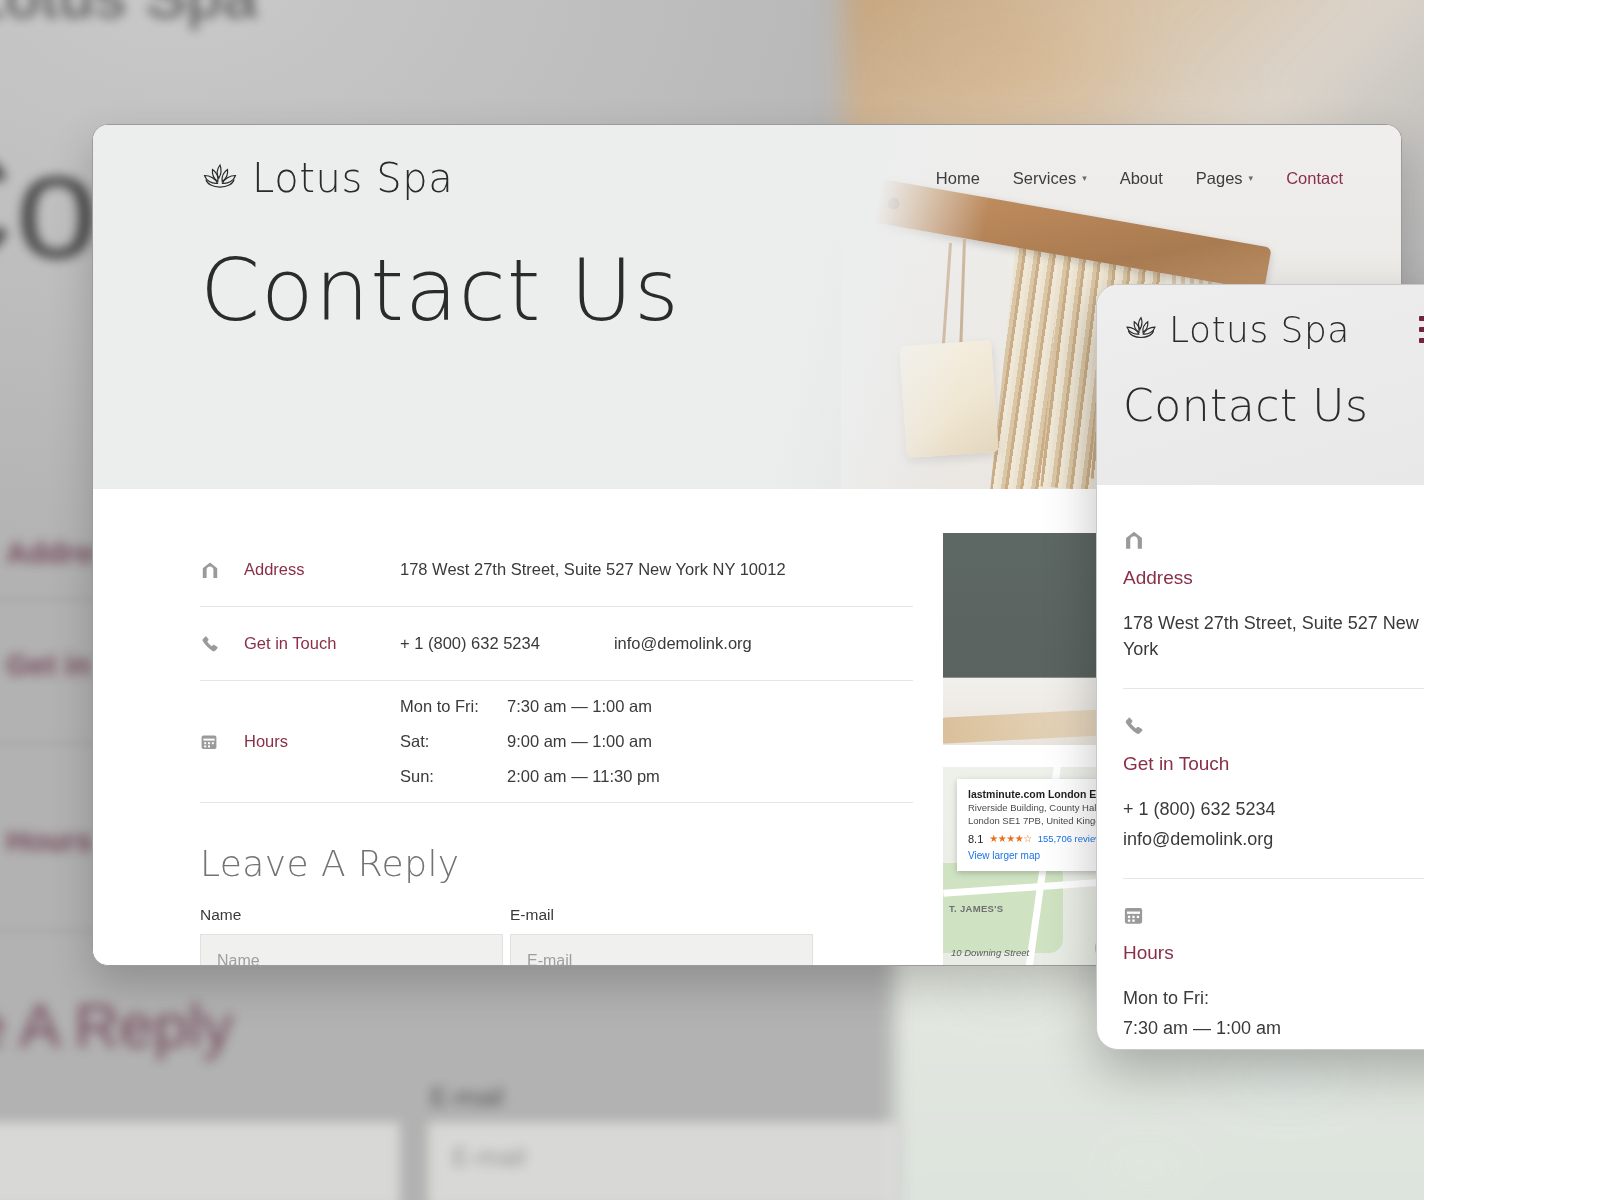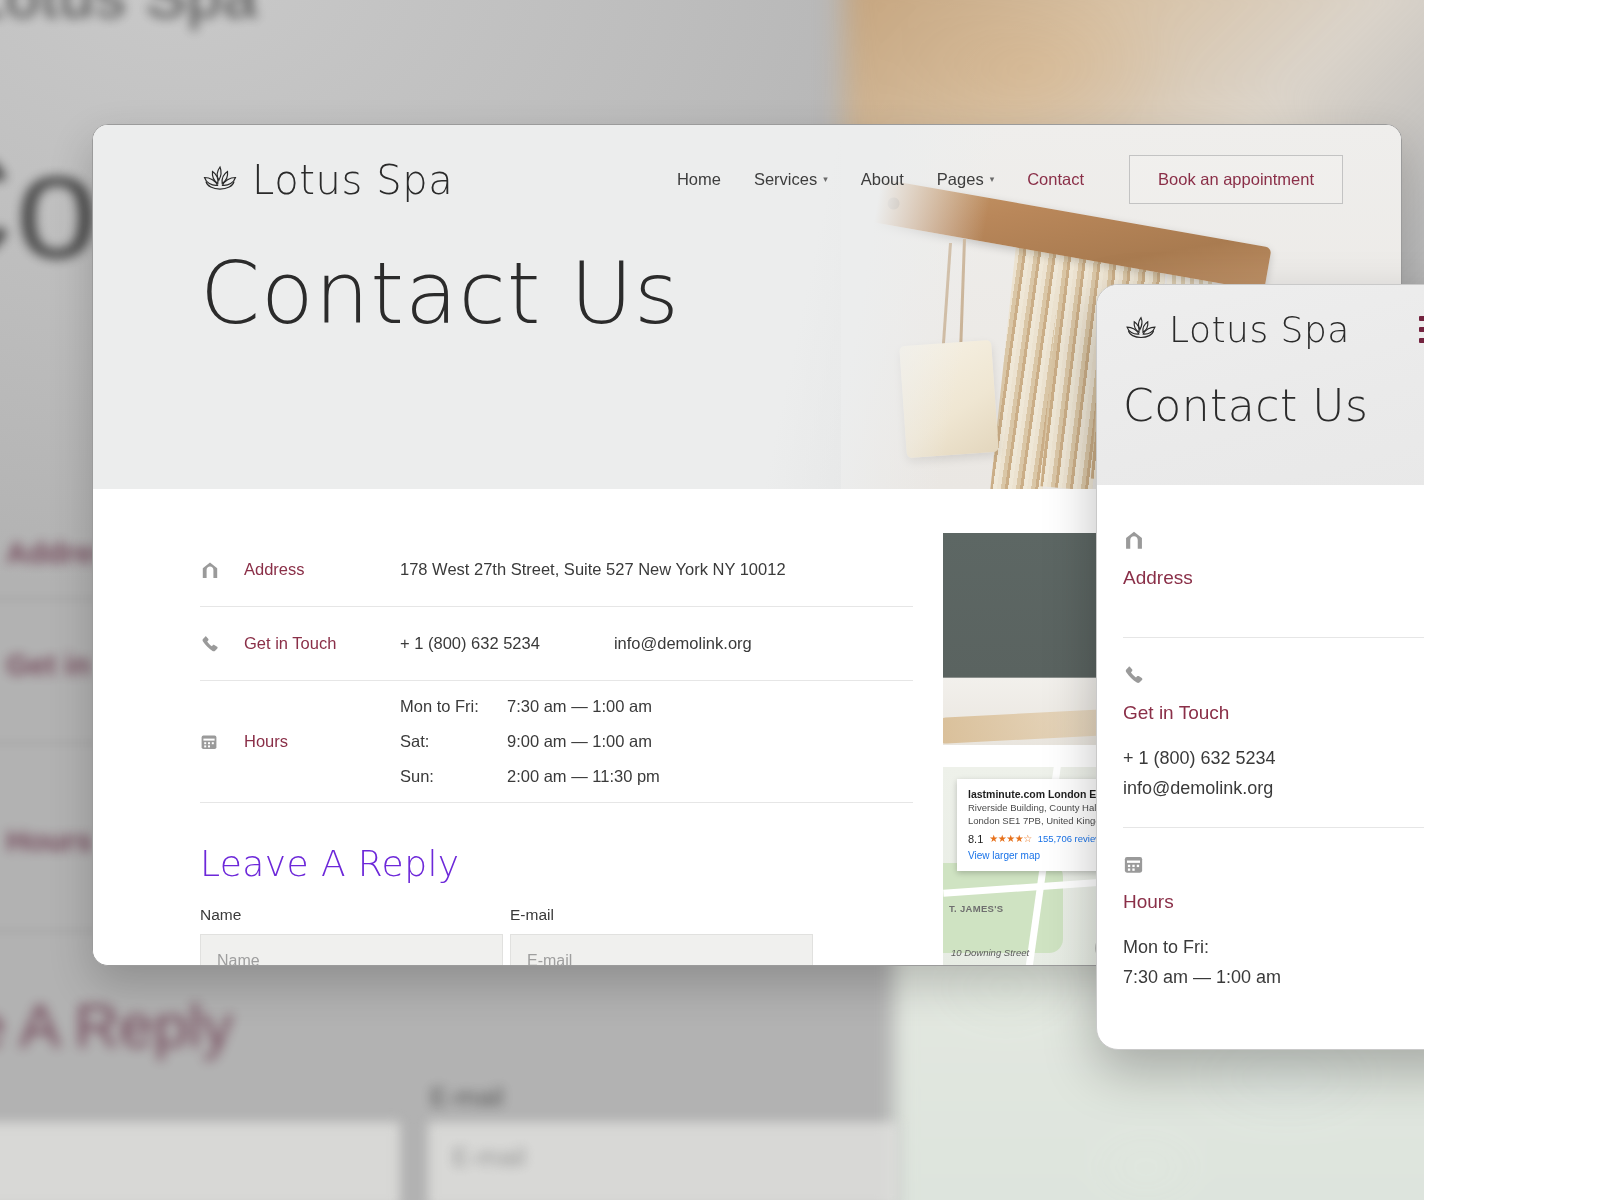--- a/index.html
+++ b/index.html
@@ -192,21 +192,21 @@
     width: 156px; color: #8a2f48; font-size: 16.5px;
   }
   .info-value { color: #3a3a3a; font-size: 16.5px; }
   .info-value.two { display: flex; gap: 74px; }
   .hours-row { align-items: center; min-height: 122px; }
   .hours-table { display: flex; flex-direction: column; gap: 16px; }
   .hours-line { display: flex; font-size: 16.5px; color: #3a3a3a; }
   .hours-day { width: 107px; }
   .reply-title {
     margin: 40px 0 22px 0;
-    font-size: 36px; color: #6d28d9; font-weight: 300; letter-spacing: .4px;
+    font-size: 36px; color: #737373; font-weight: 300; letter-spacing: .4px;
     font-family: "DejaVu Sans", sans-serif;
   }
   .form-grid { display: flex; gap: 7px; }
   .field { width: 303px; }
   .field-label { font-size: 15.5px; color: #3a3a3a; margin-bottom: 10px; }
   .field-input {
     width: 100%; height: 54px;
     background: #f0f0ee; border: 1px solid #e1e1df;
     padding: 0 16px; font-size: 16px; color: #9a9a9a;
     font-family: "Liberation Sans", sans-serif;
@@ -378,21 +378,20 @@
           <div class="nav-item">
             <span>About</span>
           </div>
           <div class="nav-item">
             <span>Pages</span>
             <span class="caret">▾</span>
           </div>
           <div class="nav-item accent">
             <span>Contact</span>
           </div>
-          <button class="btn-book">Book an appointment</button>
         </nav>
       </div>
 
       <h1 class="d-h1">Contact Us</h1>
     </div>
 
     <div class="d-body">
       <div class="d-left">
 
         <div class="info-row">
@@ -526,20 +525,21 @@
 
     <div class="m-body">
 
       <div class="m-block">
         <div class="m-ico">
           <svg width="22" height="22" viewBox="0 0 20 20" fill="#9a9a9a">
             <path d="M10 2.4 2.8 8.2V18h14.4V8.2L10 2.4zM10 6.6c1.9 0 3.4 1.5 3.4 3.4V18H6.6v-8c0-1.9 1.5-3.4 3.4-3.4z"></path>
           </svg>
         </div>
         <div class="m-label">Address</div>
+        <div class="m-value">178 West 27th Street, Suite 527 New York</div>
       </div>
 
       <div class="m-block">
         <div class="m-ico">
           <svg width="22" height="22" viewBox="0 0 20 20" fill="#9a9a9a">
             <path d="M5.4 2.6 3 5c-.6.6-.6 1.6 0 2.4 2.5 3.6 5.9 7 9.5 9.5.8.6 1.8.6 2.4 0l2.4-2.4c.5-.5.4-1.3-.2-1.7l-2.8-1.8c-.5-.3-1.1-.2-1.5.2l-1 1c-1.9-1.1-3.5-2.7-4.6-4.6l1-1c.4-.4.5-1 .2-1.5L6.6 2.9c-.4-.6-1-.7-1.5-.3z"></path>
           </svg>
         </div>
         <div class="m-label">Get in Touch</div>
         <div class="m-value">+ 1 (800) 632 5234</div>

